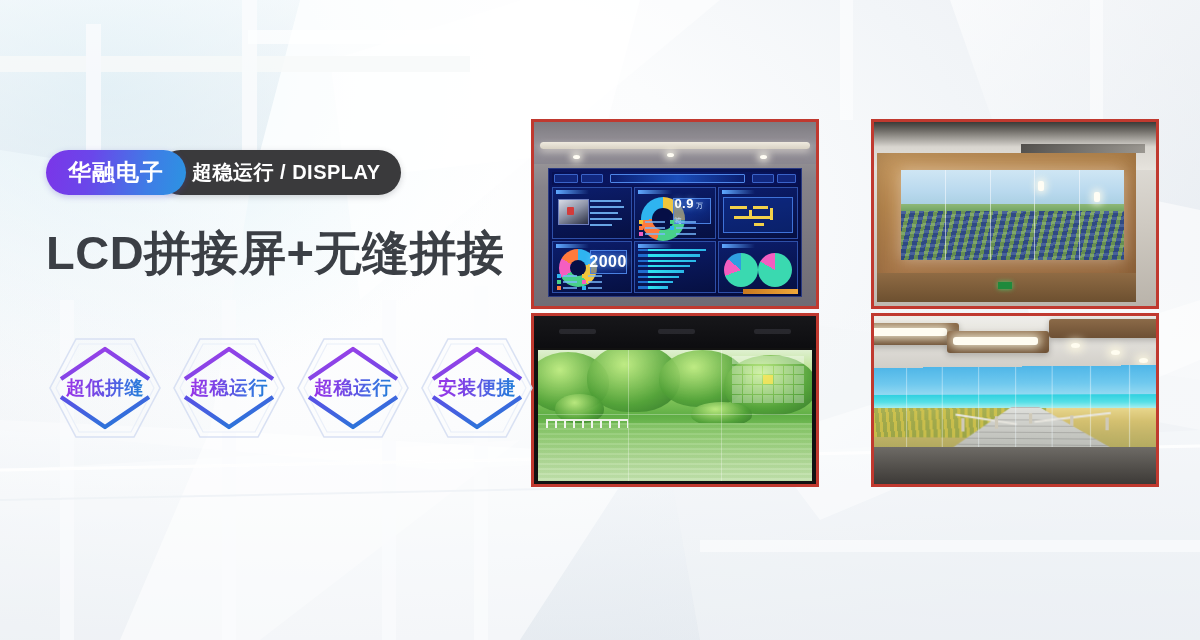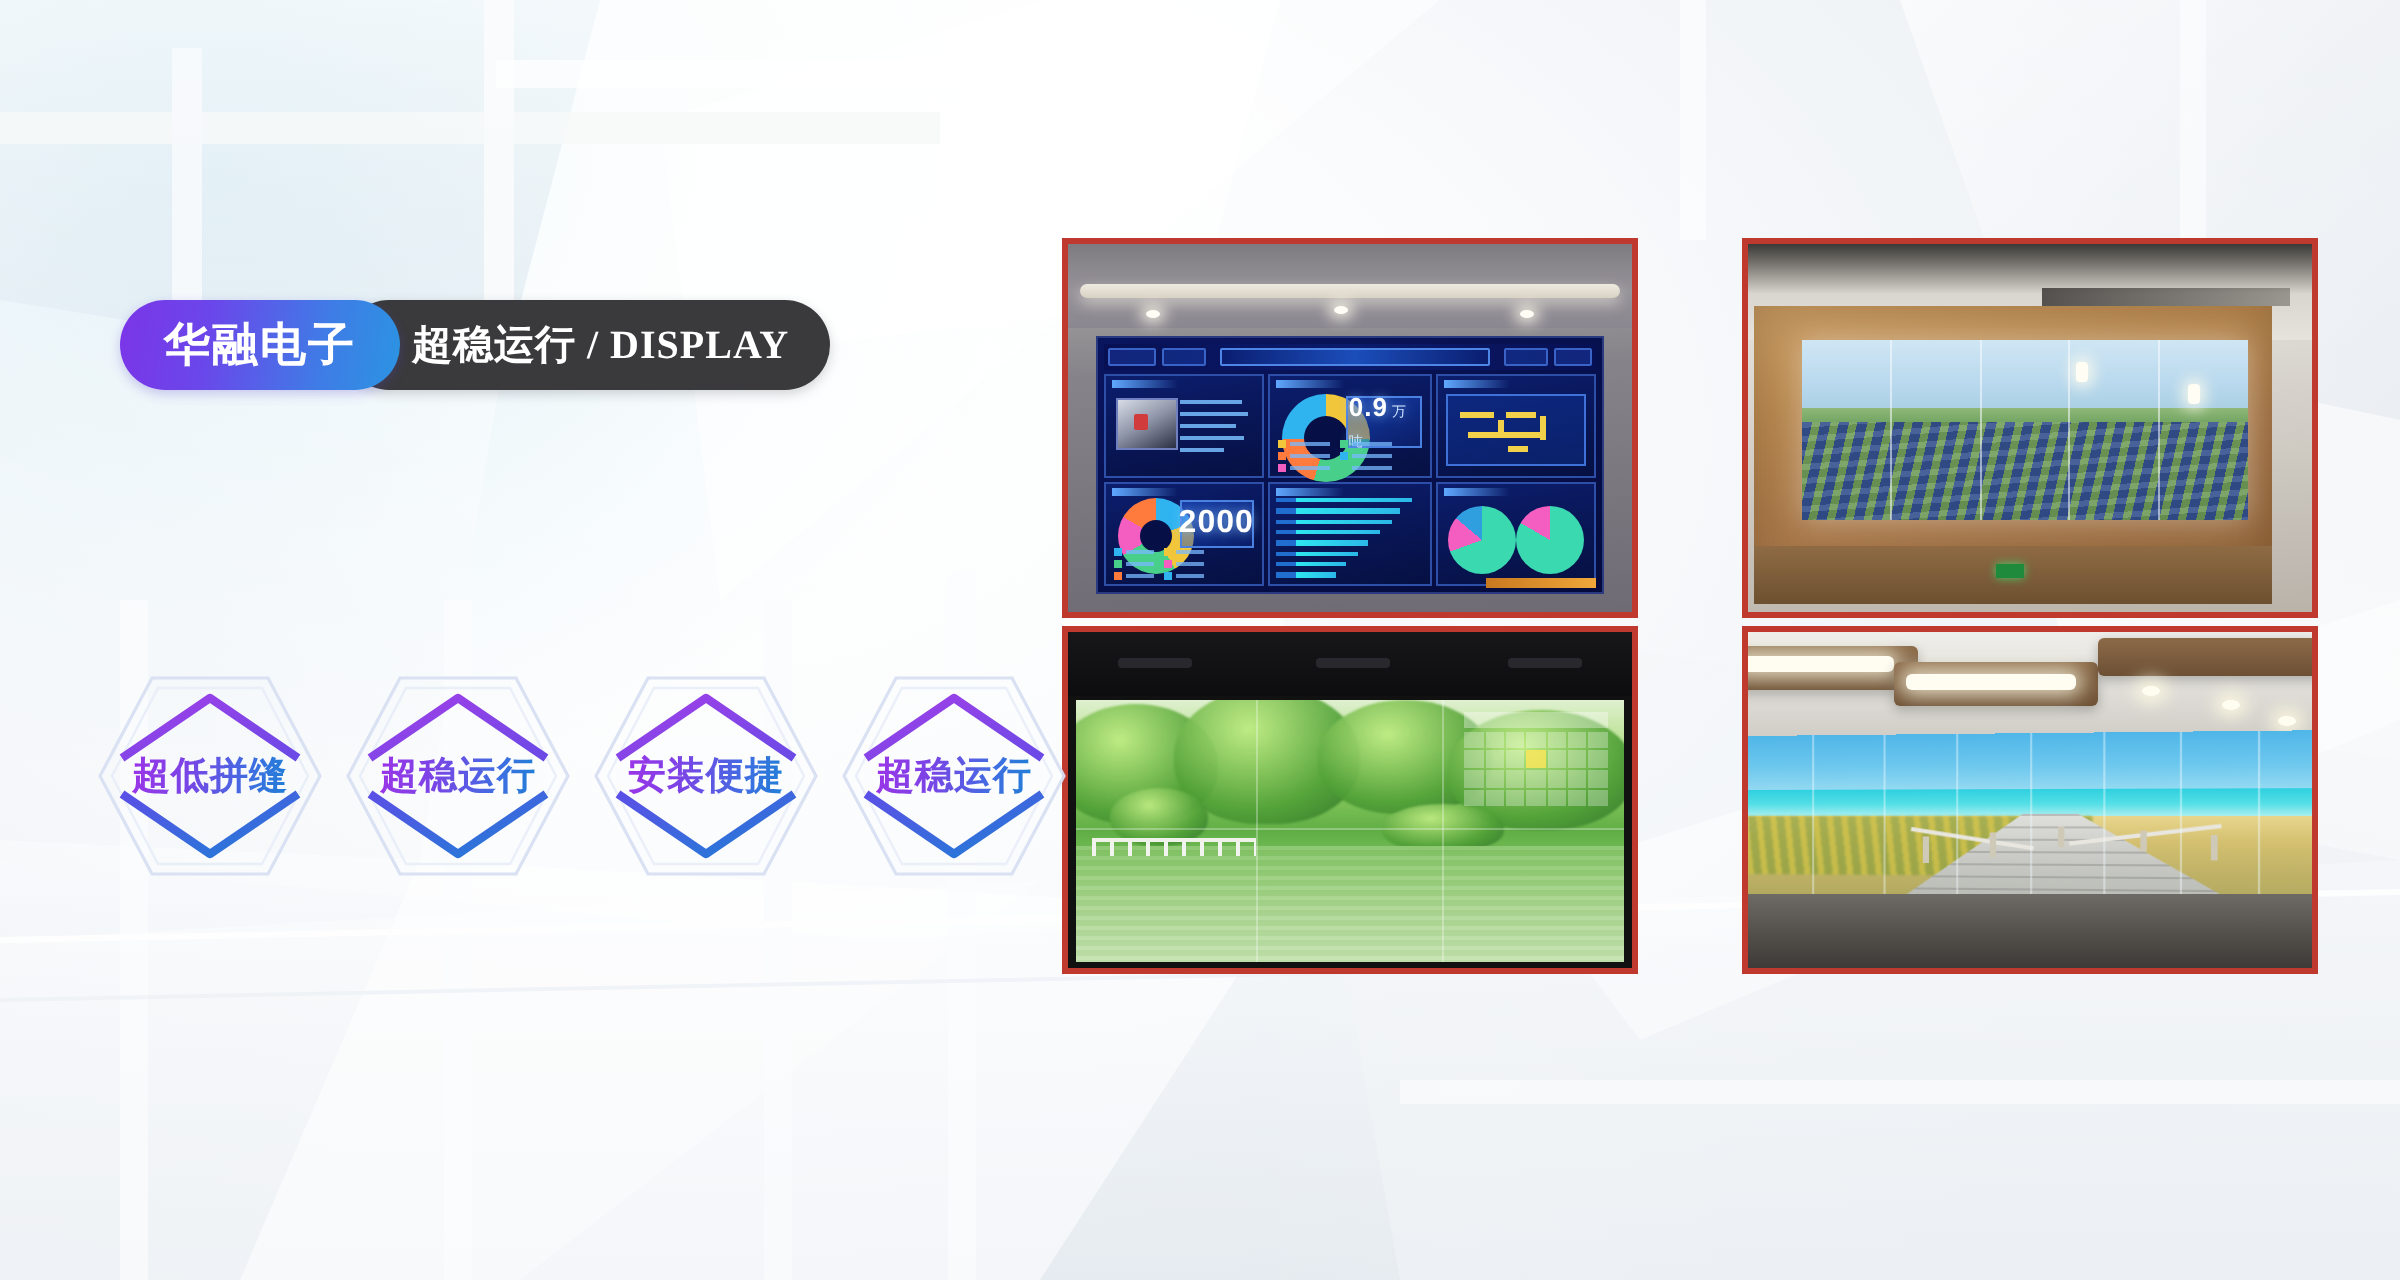--- a/index.html
+++ b/index.html
@@ -31,22 +31,22 @@
   }
 
   
   .left-col {
     position:absolute; left:46px; top:0; width:500px; height:640px;
     z-index:6;
   }
 
   
   .badge-row {
-    position:absolute; left:14px; top:150px;
-    display:flex; align-items:center; height:45px;font-family:Liberation Serif, serif;
+    position:absolute; left:0; top:150px;
+    display:flex; align-items:center; height:45px;
   }
   .badge-pill-brand {
     display:flex; align-items:center; justify-content:center;
     padding:0 22px; height:45px;
     border-radius:23px;
     background:linear-gradient(100deg,#7b35e8 0%,#6a47ea 32%,#3f7ce6 72%,#2b94e2 100%);
     color:#fff; font-size:23px; font-weight:bold; letter-spacing:1px;
     position:relative; z-index:3;
     box-shadow:0 2px 6px rgba(90,70,200,.28);
   }
@@ -327,20 +327,21 @@
     </svg>
   </div>
 
   <div class="left-col">
 
     <div class="badge-row">
       <div class="badge-pill-brand">华融电子</div>
       <div class="badge-pill-sub">超稳运行 / DISPLAY</div>
     </div>
 
+    <div class="headline">LCD拼接屏+无缝拼接</div>
 
     <div class="hex-row">
 
       <div class="hex-item">
         <svg width="118" height="110" viewBox="0 0 118 110">
           <defs>
             <linearGradient id="hgA" x1="0" y1="0" x2="1" y2="1">
               <stop offset="0%" stop-color="#a23fe8"></stop>
                 <stop offset="100%" stop-color="#6a4ae6"></stop>
             </linearGradient>
@@ -367,31 +368,31 @@
         <span class="hex-label">超稳运行</span>
       </div>
 
       <div class="hex-item">
         <svg width="118" height="110" viewBox="0 0 118 110">
           <polygon points="30,6 88,6 114,55 88,104 30,104 4,55" fill="none" stroke="#d7dff2" stroke-width="1.6" opacity=".95"></polygon>
           <polygon points="33,11 85,11 108,55 85,99 33,99 10,55" fill="none" stroke="#e6ecf8" stroke-width="1.2" opacity=".85"></polygon>
           <polyline points="15,46 59,16 103,46" fill="none" stroke="url(#hgA)" stroke-width="4.2" stroke-linejoin="round"></polyline>
           <polyline points="15,64 59,94 103,64" fill="none" stroke="url(#hgB)" stroke-width="4.2" stroke-linejoin="round"></polyline>
         </svg>
-        <span class="hex-label">安装便捷</span>
+        <span class="hex-label">超稳运行</span>
       </div>
 
       <div class="hex-item">
         <svg width="118" height="110" viewBox="0 0 118 110">
           <polygon points="30,6 88,6 114,55 88,104 30,104 4,55" fill="none" stroke="#d7dff2" stroke-width="1.6" opacity=".95"></polygon>
           <polygon points="33,11 85,11 108,55 85,99 33,99 10,55" fill="none" stroke="#e6ecf8" stroke-width="1.2" opacity=".85"></polygon>
           <polyline points="15,46 59,16 103,46" fill="none" stroke="url(#hgA)" stroke-width="4.2" stroke-linejoin="round"></polyline>
           <polyline points="15,64 59,94 103,64" fill="none" stroke="url(#hgB)" stroke-width="4.2" stroke-linejoin="round"></polyline>
         </svg>
-        <span class="hex-label">超稳运行</span>
+        <span class="hex-label">安装便捷</span>
       </div>
 
     </div>
   </div>
 
   <div class="photo-grid">
 
     <div class="photo" style="left:531px; top:119px; width:288px; height:190px;">
       <div class="ph-inner">
         <div class="room1"></div>

